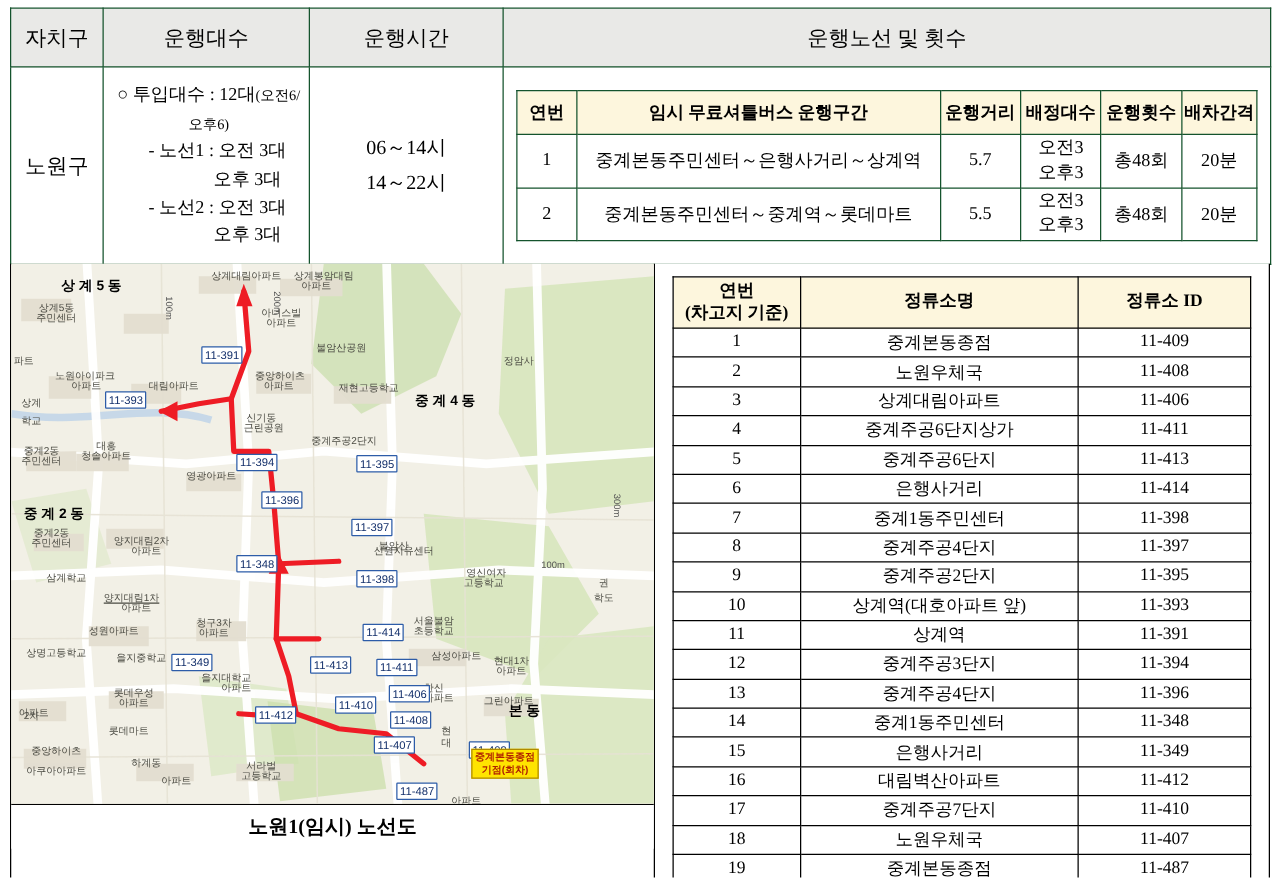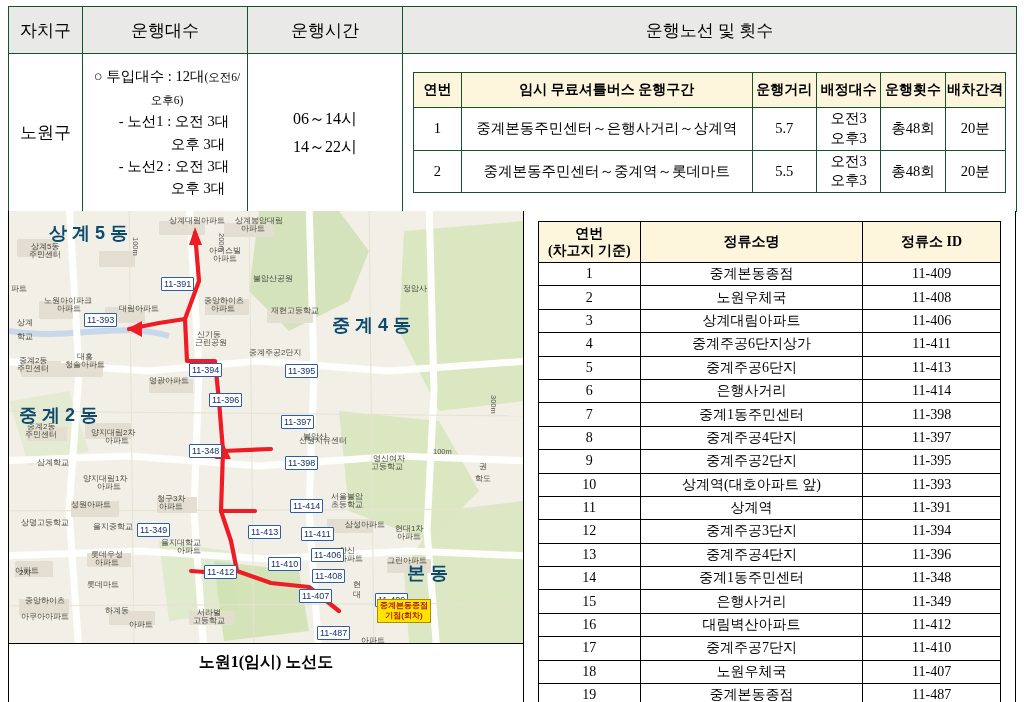--- a/index.html
+++ b/index.html
@@ -194,22 +194,22 @@
     white-space: nowrap;
     font-weight: bold;
   }
   .mtext {
     position: absolute;
     font-family: "Liberation Sans", sans-serif;
     color: #4a4a42;
     white-space: nowrap;
   }
   .mtext.big {
-    font-size: 18px;
-    color: #0c4a6e;
+    font-size: 11px;
+    color: #000000;
     font-weight: bold;
   }
   .mtext.sm { font-size: 8px; }
   .scalebar {
     position: absolute;
     font-family: "Liberation Sans", sans-serif;
     font-size: 7.5px;
     color: #555;
   }
 </style>
@@ -411,21 +411,21 @@
             <div class="mtext sm" style="left: 10px; top: 144px;">중계2동</div>
             <div class="mtext sm" style="left: 8px; top: 152px;">주민센터</div>
             <div class="mtext sm" style="left: 140px; top: 164px;">영광아파트</div>
             <div class="mtext sm" style="left: 18px; top: 210px;">중계2동</div>
             <div class="mtext sm" style="left: 16px; top: 218px;">주민센터</div>
             <div class="mtext sm" style="left: 82px; top: 216px;">양지대림2차</div>
             <div class="mtext sm" style="left: 96px; top: 224px;">아파트</div>
             <div class="mtext sm" style="left: 294px; top: 220px;">불암산</div>
             <div class="mtext sm" style="left: 290px; top: 224px;">신원지유센터</div>
             <div class="mtext sm" style="left: 28px; top: 246px;">삼계학교</div>
-            <div class="mtext sm" style="left: 74px; top: 262px;">양지대림1차</div>
+            <div class="mtext sm" style="left: 74px; top: 262px; text-decoration: underline;">양지대림1차</div>
             <div class="mtext sm" style="left: 88px; top: 270px;">아파트</div>
             <div class="mtext sm" style="left: 364px; top: 242px;">영신여자</div>
             <div class="mtext sm" style="left: 362px; top: 250px;">고등학교</div>
             <div class="mtext sm" style="left: 470px; top: 250px;">권</div>
             <div class="mtext sm" style="left: 466px; top: 262px;">학도</div>
             <div class="mtext sm" style="left: 62px; top: 288px;">성원아파트</div>
             <div class="mtext sm" style="left: 148px; top: 282px;">청구3차</div>
             <div class="mtext sm" style="left: 150px; top: 290px;">아파트</div>
             <div class="mtext sm" style="left: 322px; top: 280px;">서울불암</div>
             <div class="mtext sm" style="left: 322px; top: 288px;">초등학교</div>

